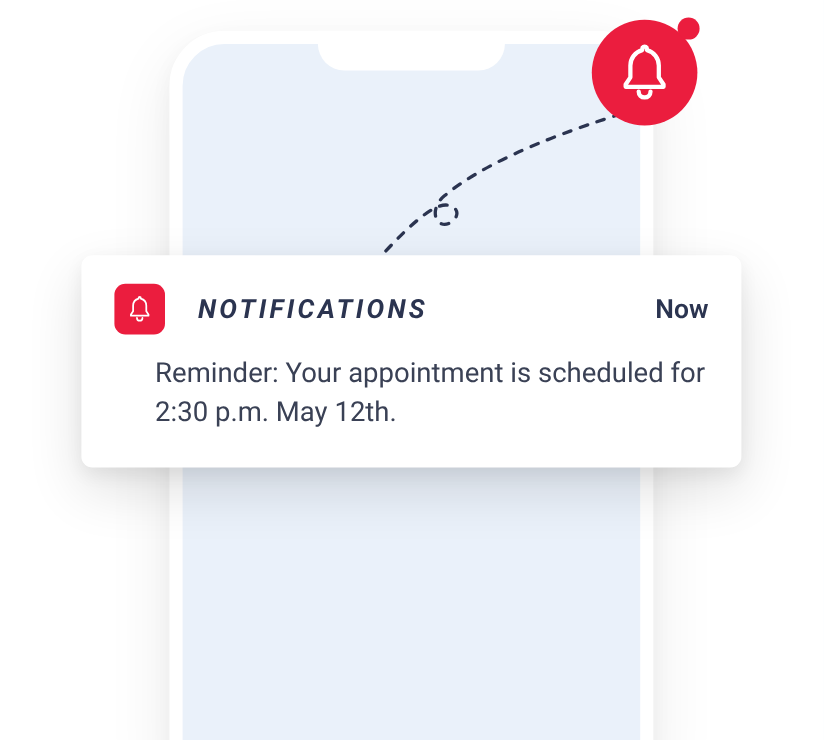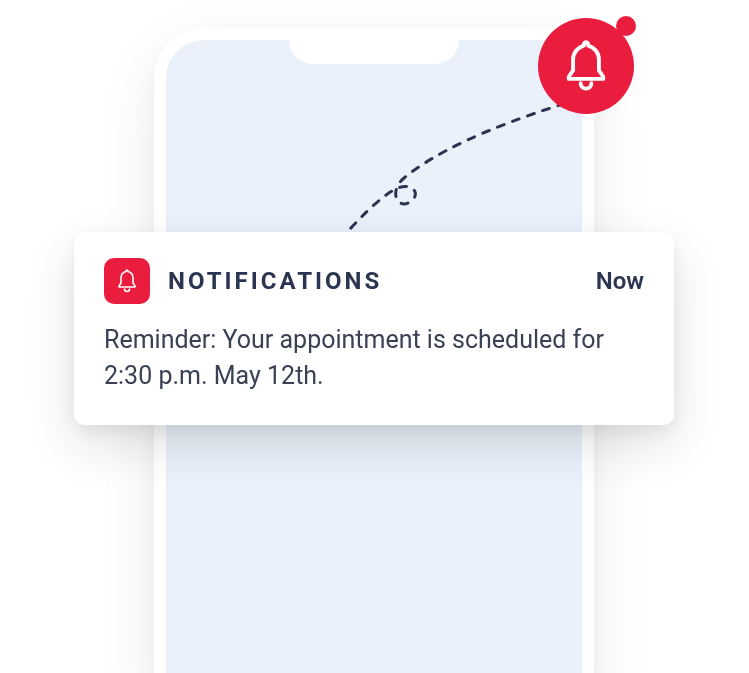--- a/index.html
+++ b/index.html
@@ -73,21 +73,22 @@
     }
     .card-header {
       display: flex;
       align-items: center;
       justify-content: space-between;
       margin-bottom: 18px;
     }
     .card-header-left {
       display: flex;
       align-items: center;
-      gap: 18px;
+      gap: 30px;
+      font-style: italic;
     }
     .app-icon {
       width: 46px;
       height: 46px;
       background: #eb1d3e;
       border-radius: 10px;
       display: flex;
       align-items: center;
       justify-content: center;
     }
@@ -100,20 +101,21 @@
     .timestamp {
       font-size: 24px;
       font-weight: 600;
       color: #2b3450;
     }
     .card-body {
       font-size: 25px;
       line-height: 1.45;
       color: #3a4155;
       font-weight: 400;
+      margin-left: 37px;
     }
   </style>
 </head>
 <body>
 
 <div class="phone">
   <div class="notch"></div>
 </div>
 
 <svg class="dashed-path" viewBox="0 0 260 150">

